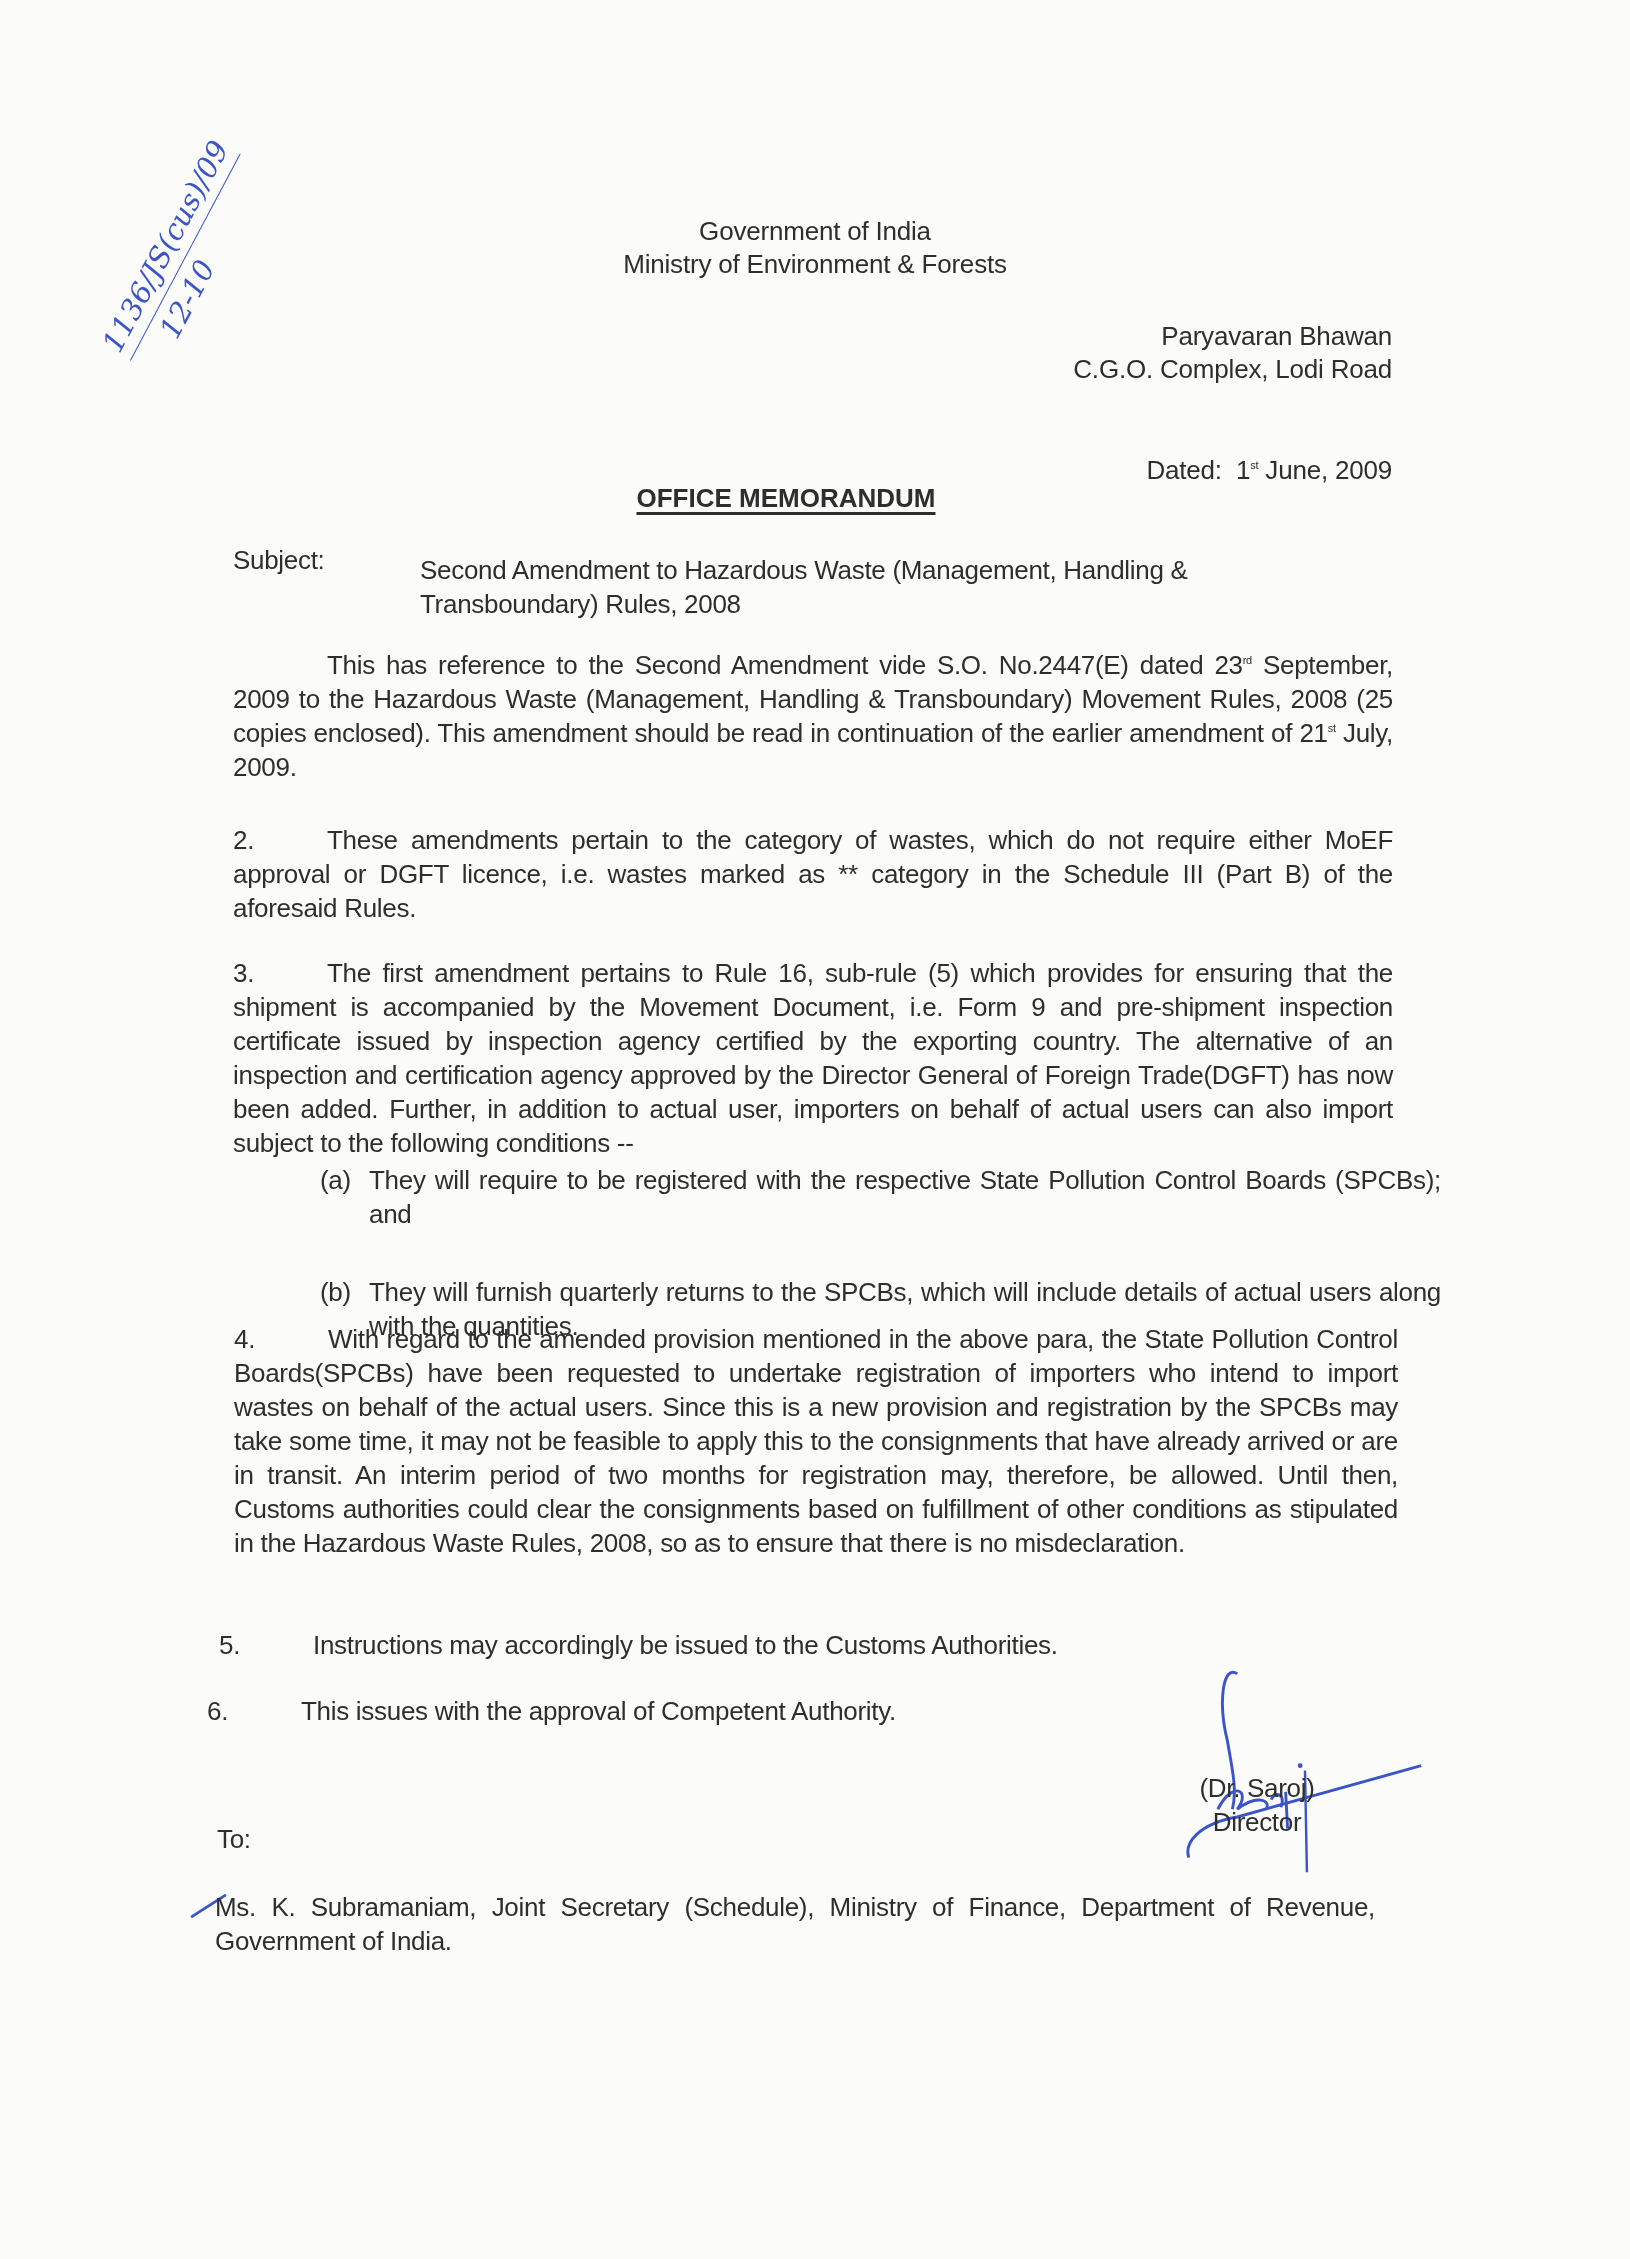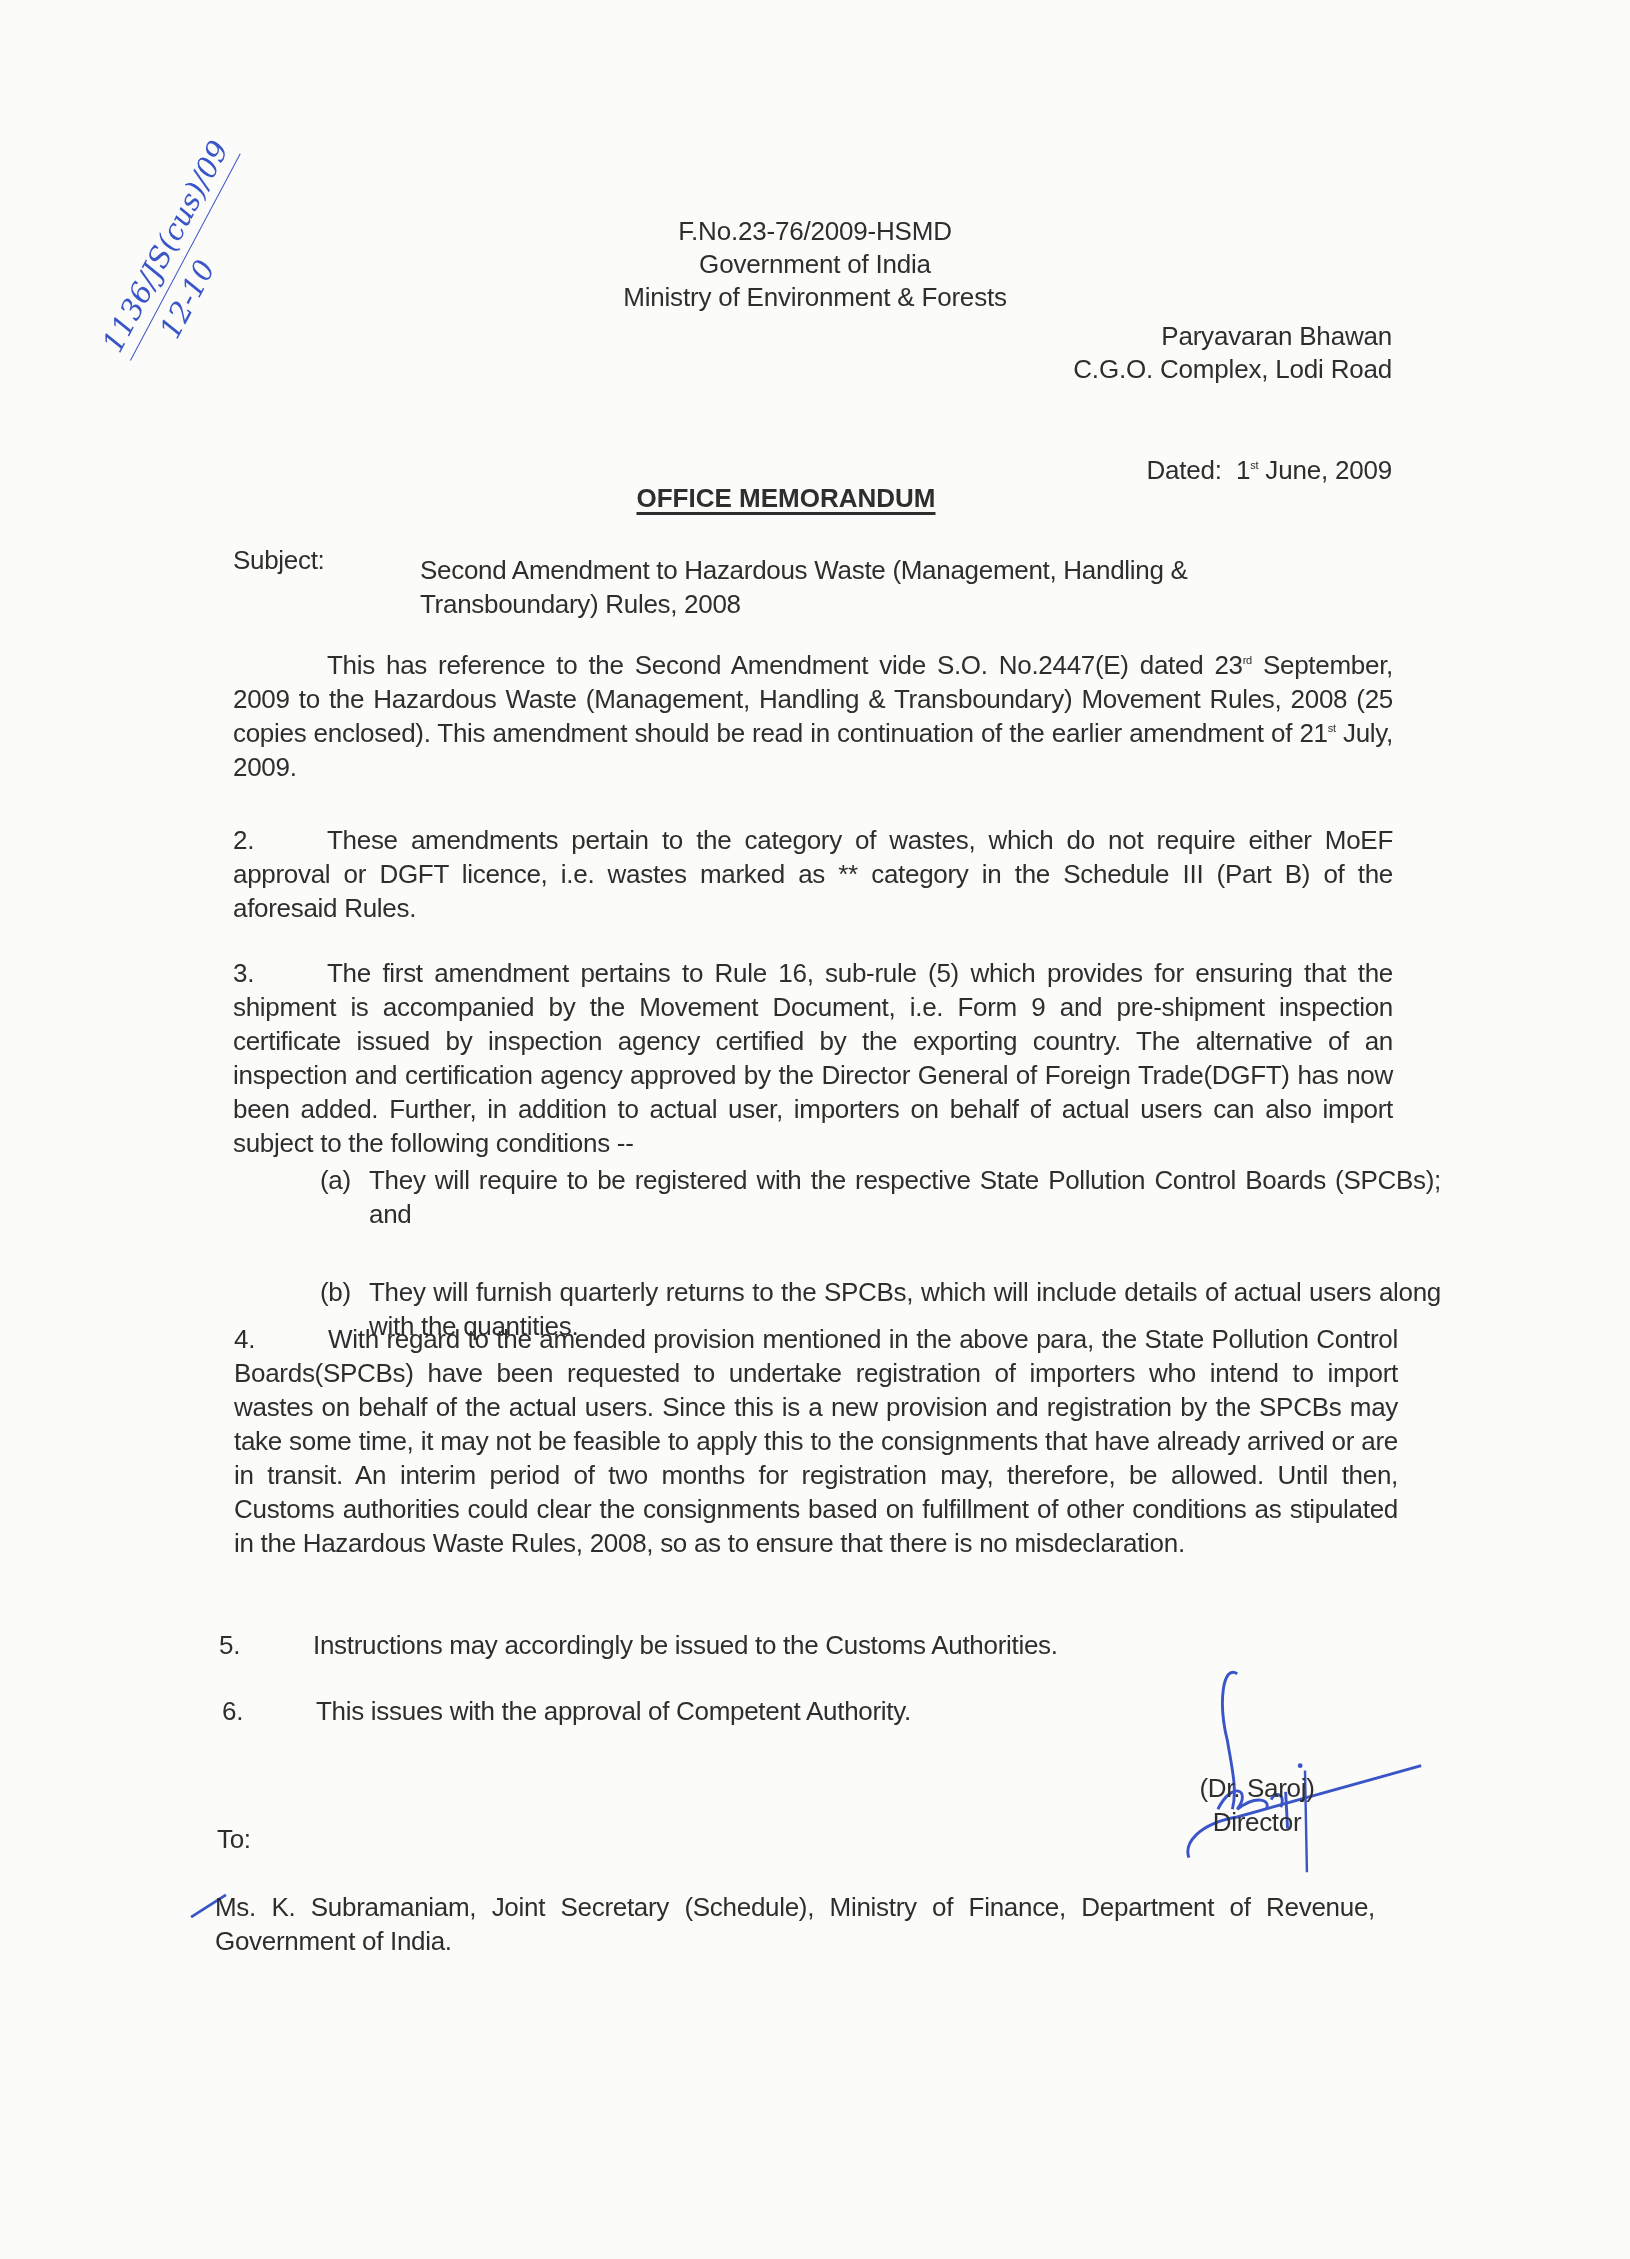--- a/index.html
+++ b/index.html
@@ -20,21 +20,20 @@
 </style>
 </head>
 <body>
 
 <div class="abs handwriting" style="left:92px; top:340px; transform:rotate(-62deg); transform-origin:left top; font-size:29px; line-height:43px; width:272px;">
   <div style="border-bottom:1.9px solid #3a55c8; display:inline-block;">1136/JS(cus)/09</div>
   <div style="padding-left:39px;">12-10</div>
 </div>
 
 <div class="abs hdr center" style="left:524px; top:215px; width:582px;">
-  <div>F.No.23-76/2009-HSMD</div>
   <div>Government of India</div>
   <div>Ministry of Environment &amp; Forests</div>
 </div>
 
 <div class="abs hdr right" style="left:907px; top:320px; width:485px;">
   <div>Paryavaran Bhawan</div>
   <div>C.G.O. Complex, Lodi Road</div>
 </div>
 
 <div class="abs hdr right" style="left:907px; top:454px; width:485px;">
@@ -69,21 +68,21 @@
 </div>
 
 <div class="para body-text" style="top:1322px; left:234px; width:1164px;">
   <span class="num">4.</span><span>With regard to the amended provision mentioned in the above para, the State Pollution Control Boards(SPCBs) have been requested to undertake registration of importers who intend to import wastes on behalf of the actual users. Since this is a new provision and registration by the SPCBs may take some time, it may not be feasible to apply this to the consignments that have already arrived or are in transit. An interim period of two months for registration may, therefore, be allowed. Until then, Customs authorities could clear the consignments based on fulfillment of other conditions as stipulated in the Hazardous Waste Rules, 2008, so as to ensure that there is no misdeclaration.</span>
 </div>
 
 <div class="para body-text" style="top:1628px; left:219px; text-align:left;">
   <span class="num">5.</span><span>Instructions may accordingly be issued to the Customs Authorities.</span>
 </div>
 
-<div class="para body-text" style="top:1694px; left:222px; text-align:left;">
+<div class="para body-text" style="top:1694px; left:207px; text-align:left;">
   <span class="num">6.</span><span>This issues with the approval of Competent Authority.</span>
 </div>
 
 <svg class="abs" style="left:1179px; top:1664px;" width="252" height="213" viewBox="0 0 260 220">
   <path d="M60 10 C 45 0, 40 40, 50 80 C 55 110, 60 130, 55 150" stroke="#3a55c8" stroke-width="3" fill="none"></path>
   <path d="M40 150 C 55 120, 75 130, 60 150 C 80 135, 95 140, 90 150 M95 140 C 100 130, 110 135, 105 148 M110 132 L 112 170" stroke="#3a55c8" stroke-width="3" fill="none"></path>
   <path d="M10 200 C 5 185, 20 165, 60 158 L 250 105" stroke="#3a55c8" stroke-width="3" fill="none"></path>
   <path d="M130 110 L 132 215" stroke="#3a55c8" stroke-width="2.5" fill="none"></path>
   <circle cx="125" cy="105" r="2.5" fill="#3a55c8"></circle>
 </svg>

